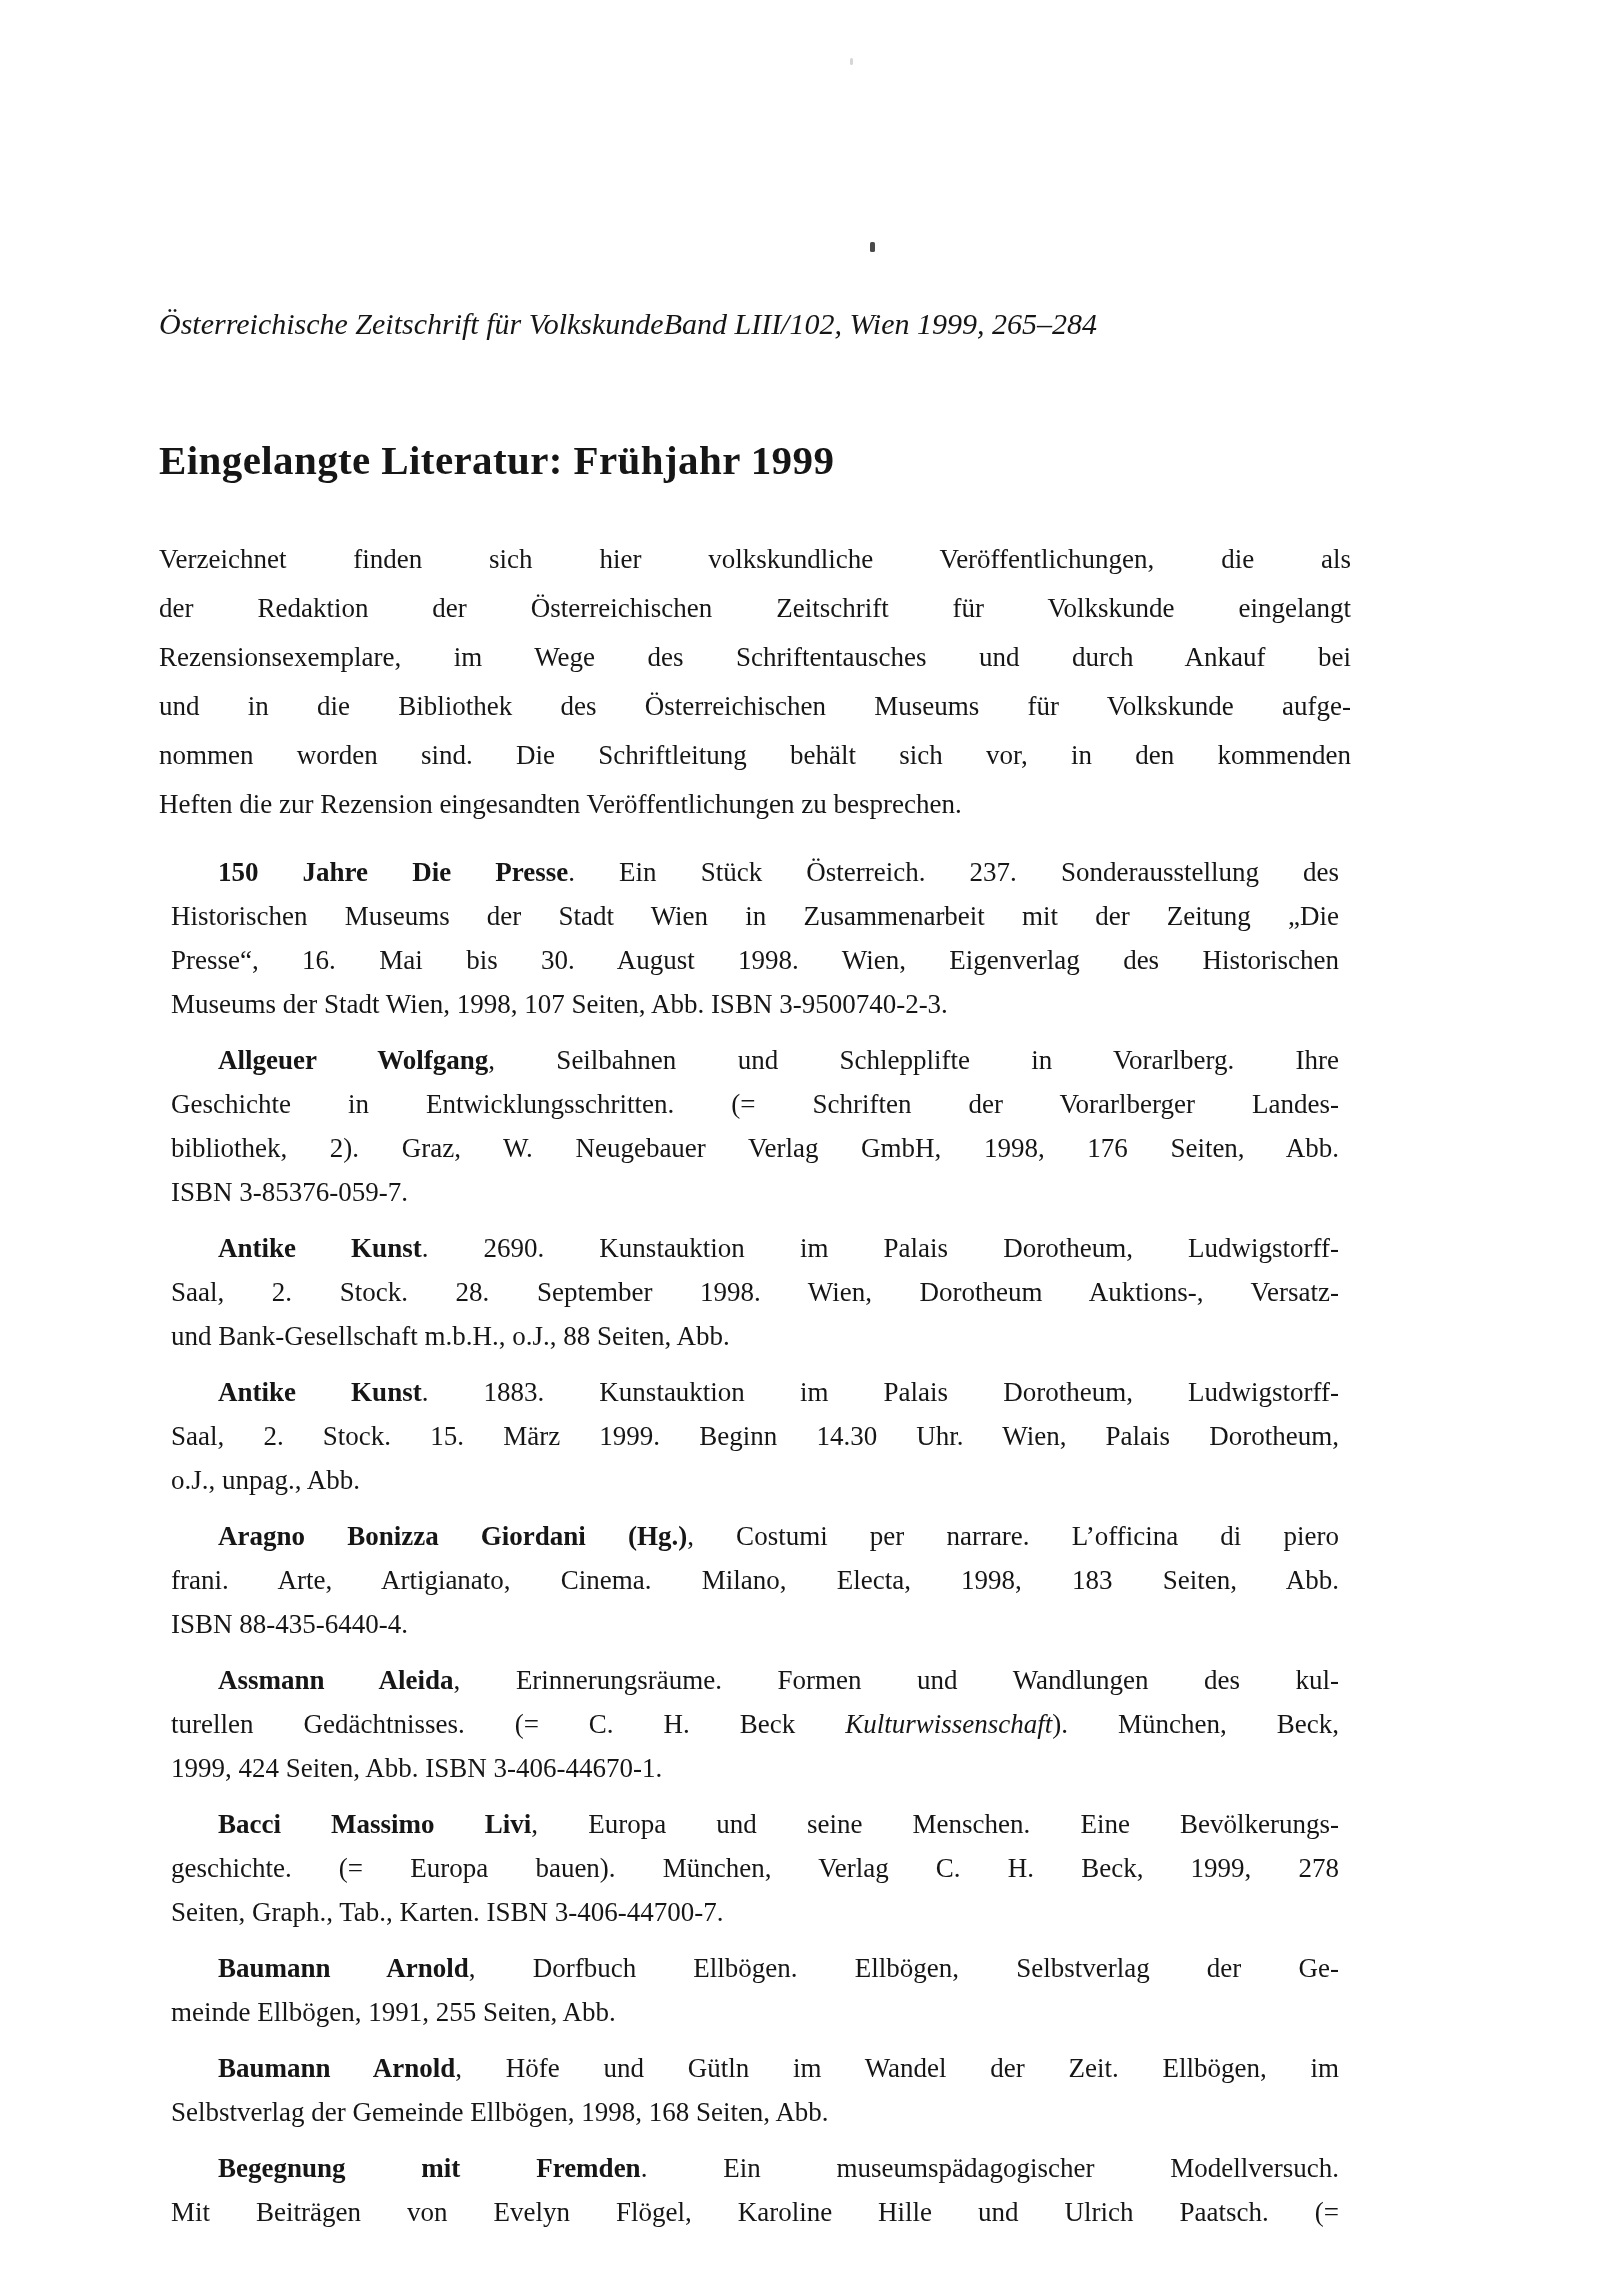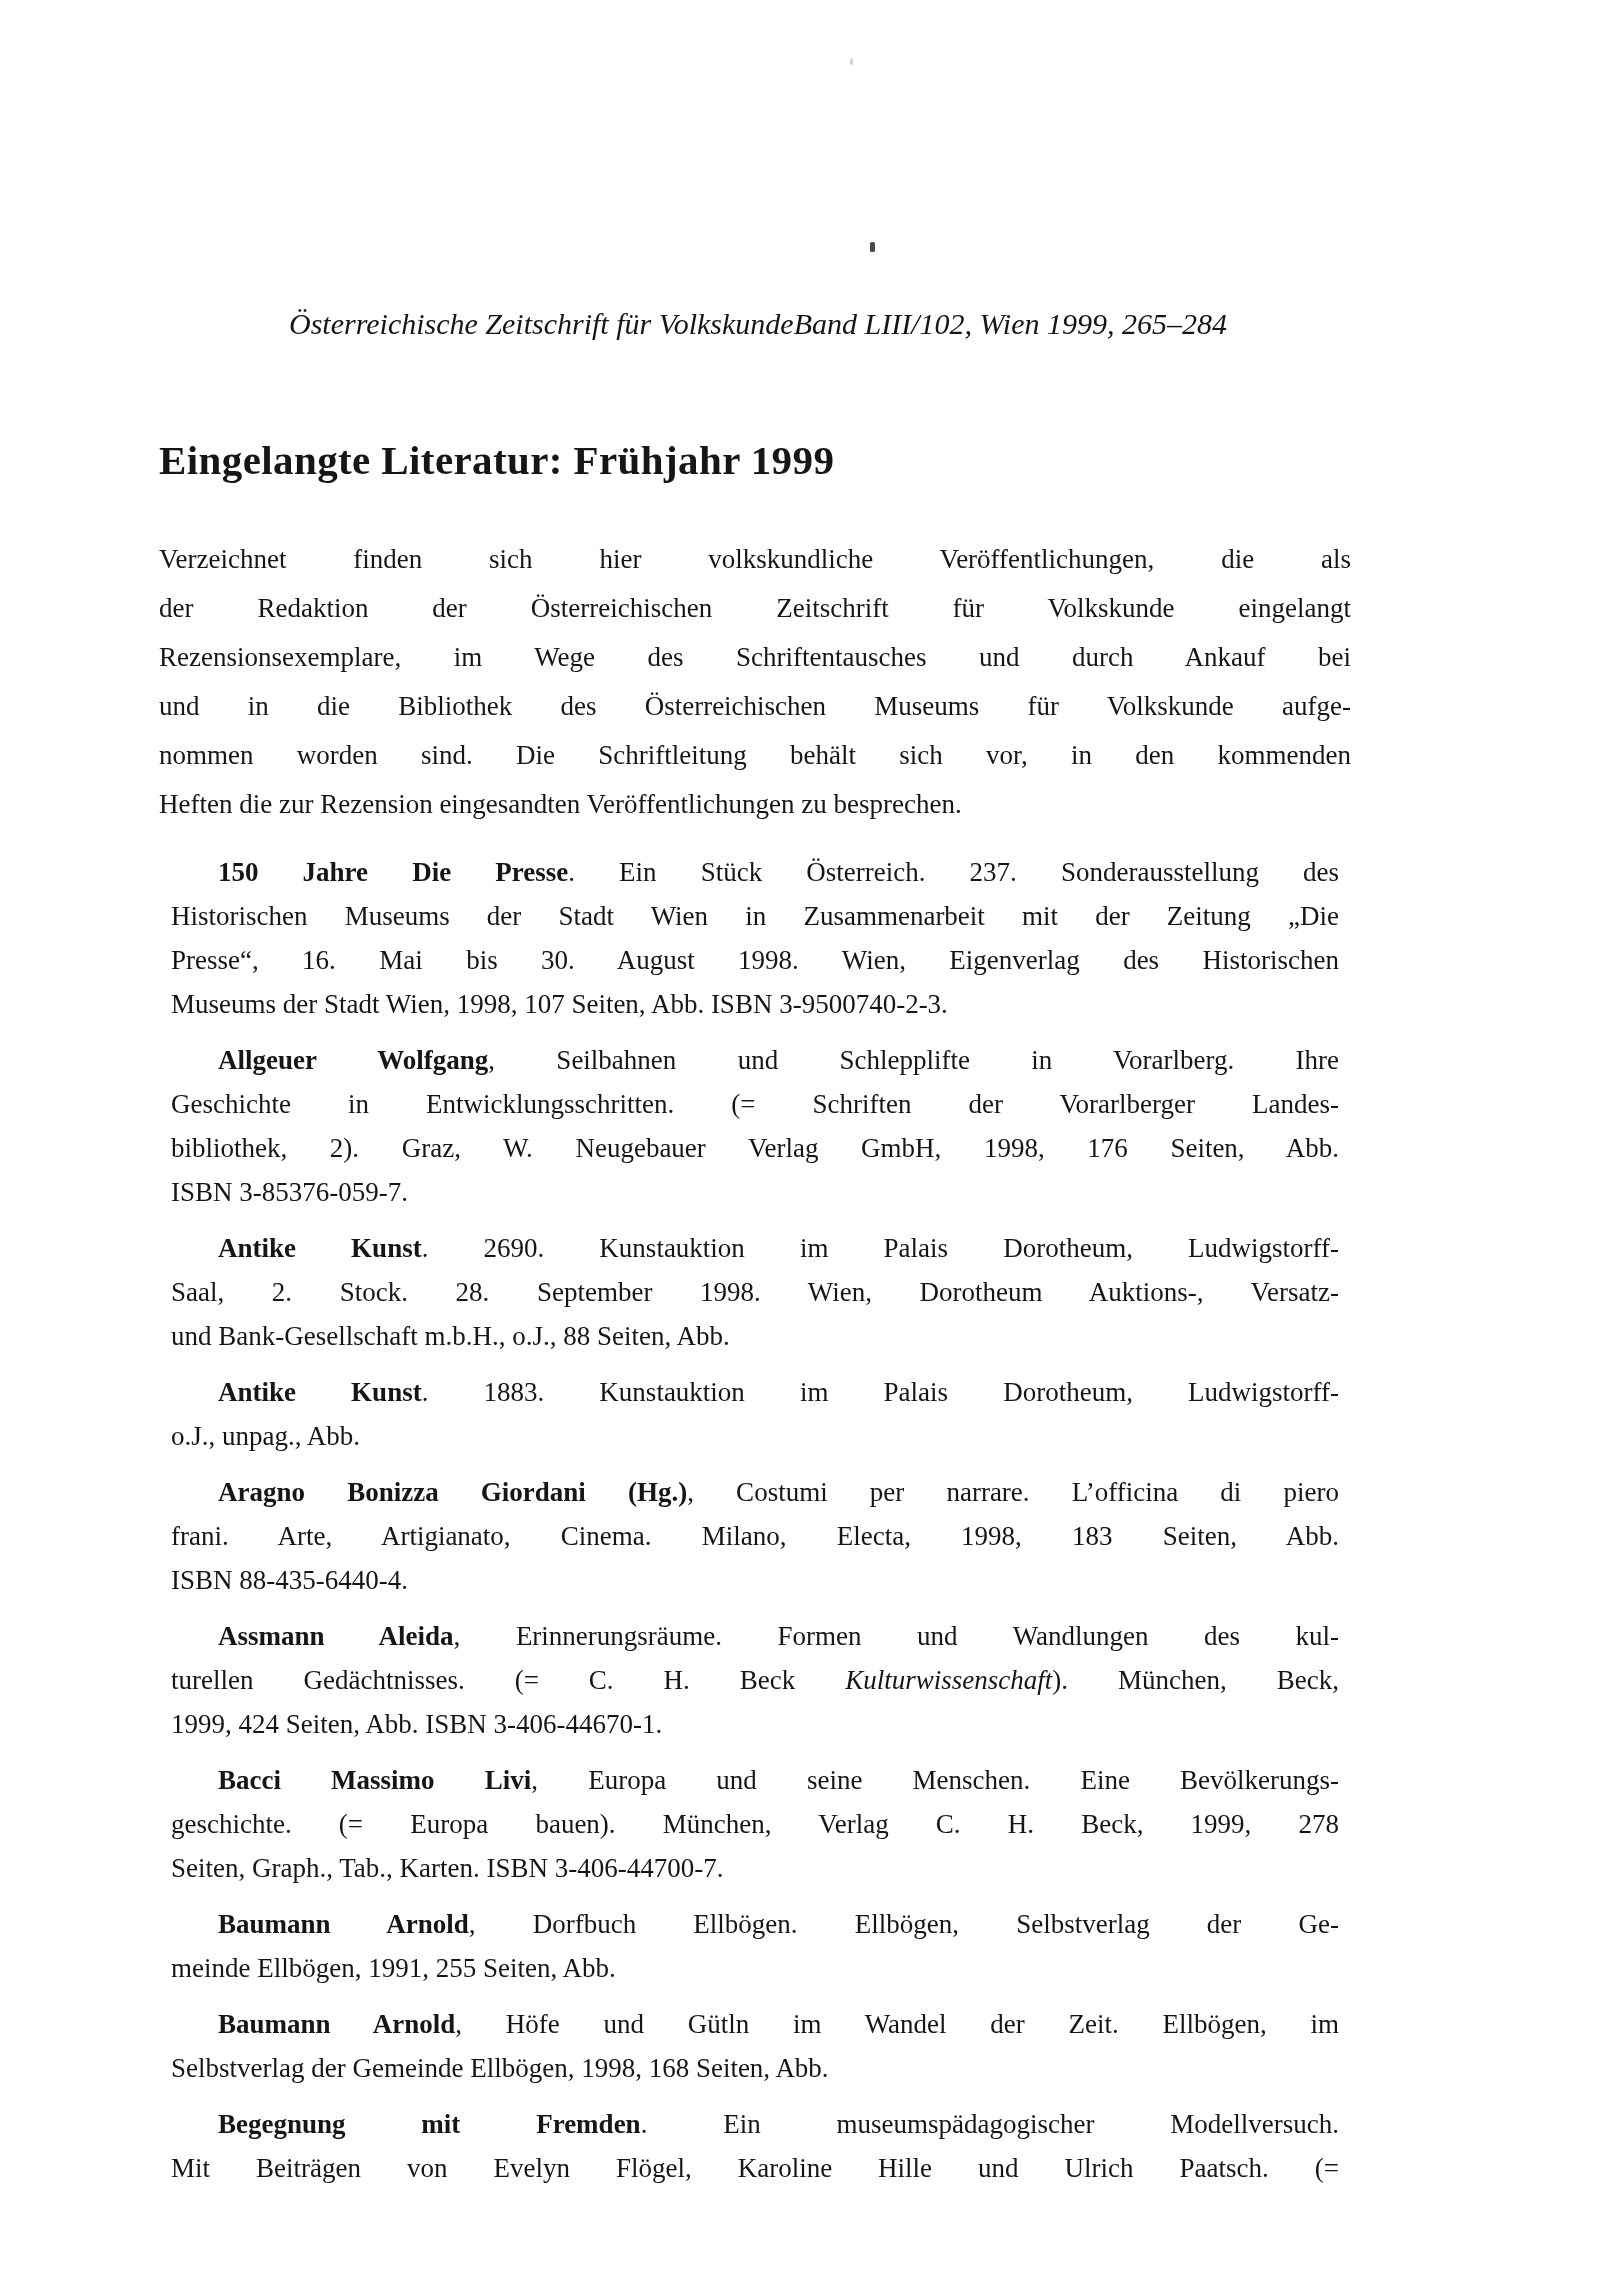--- a/index.html
+++ b/index.html
@@ -9,21 +9,21 @@
     margin:0 auto;
     background:#ffffff;
     overflow:hidden;
     font-family:"Liberation Serif","DejaVu Serif",serif;
     color:#161616;
   }
   .speck{position:absolute;background:#4a4a4a;border-radius:1.6px;}
   .speck.faint{opacity:.35;background:#8a8a8a;}
   .page-header{
     position:absolute;top:306px;left:159px;width:1198px;
-    display:flex;justify-content:center;align-items:baseline;
+    display:flex;justify-content:flex-start;align-items:baseline;
     font-style:italic;font-size:30px;line-height:1.2;
     white-space:nowrap;
   }
   .article-title{
     position:absolute;top:436px;left:159px;width:1192px;
     font-size:41px;font-weight:700;
     letter-spacing:0.4px;
     white-space:nowrap;
   }
   .body-block{
@@ -90,20 +90,21 @@
       </div>
 
       <div class="entry">
         <div class="line indent"><b>Antike Kunst</b><span>. 2690. Kunstauktion im Palais Dorotheum, Ludwigstorff-</span></div>
         <div class="line">Saal, 2. Stock. 28. September 1998. Wien, Dorotheum Auktions-, Versatz-</div>
         <div class="line flush">und Bank-Gesellschaft m.b.H., o.J., 88 Seiten, Abb.</div>
       </div>
 
       <div class="entry">
         <div class="line indent"><b>Antike Kunst</b><span>. 1883. Kunstauktion im Palais Dorotheum, Ludwigstorff-</span></div>
+        <div class="line">Saal, 2. Stock. 15. März 1999. Beginn 14.30 Uhr. Wien, Palais Dorotheum,</div>
         <div class="line flush">o.J., unpag., Abb.</div>
       </div>
 
       <div class="entry">
         <div class="line indent"><b>Aragno Bonizza Giordani (Hg.)</b><span>, Costumi per narrare. L’officina di piero</span></div>
         <div class="line">frani. Arte, Artigianato, Cinema. Milano, Electa, 1998, 183 Seiten, Abb.</div>
         <div class="line flush">ISBN 88-435-6440-4.</div>
       </div>
 
       <div class="entry">

